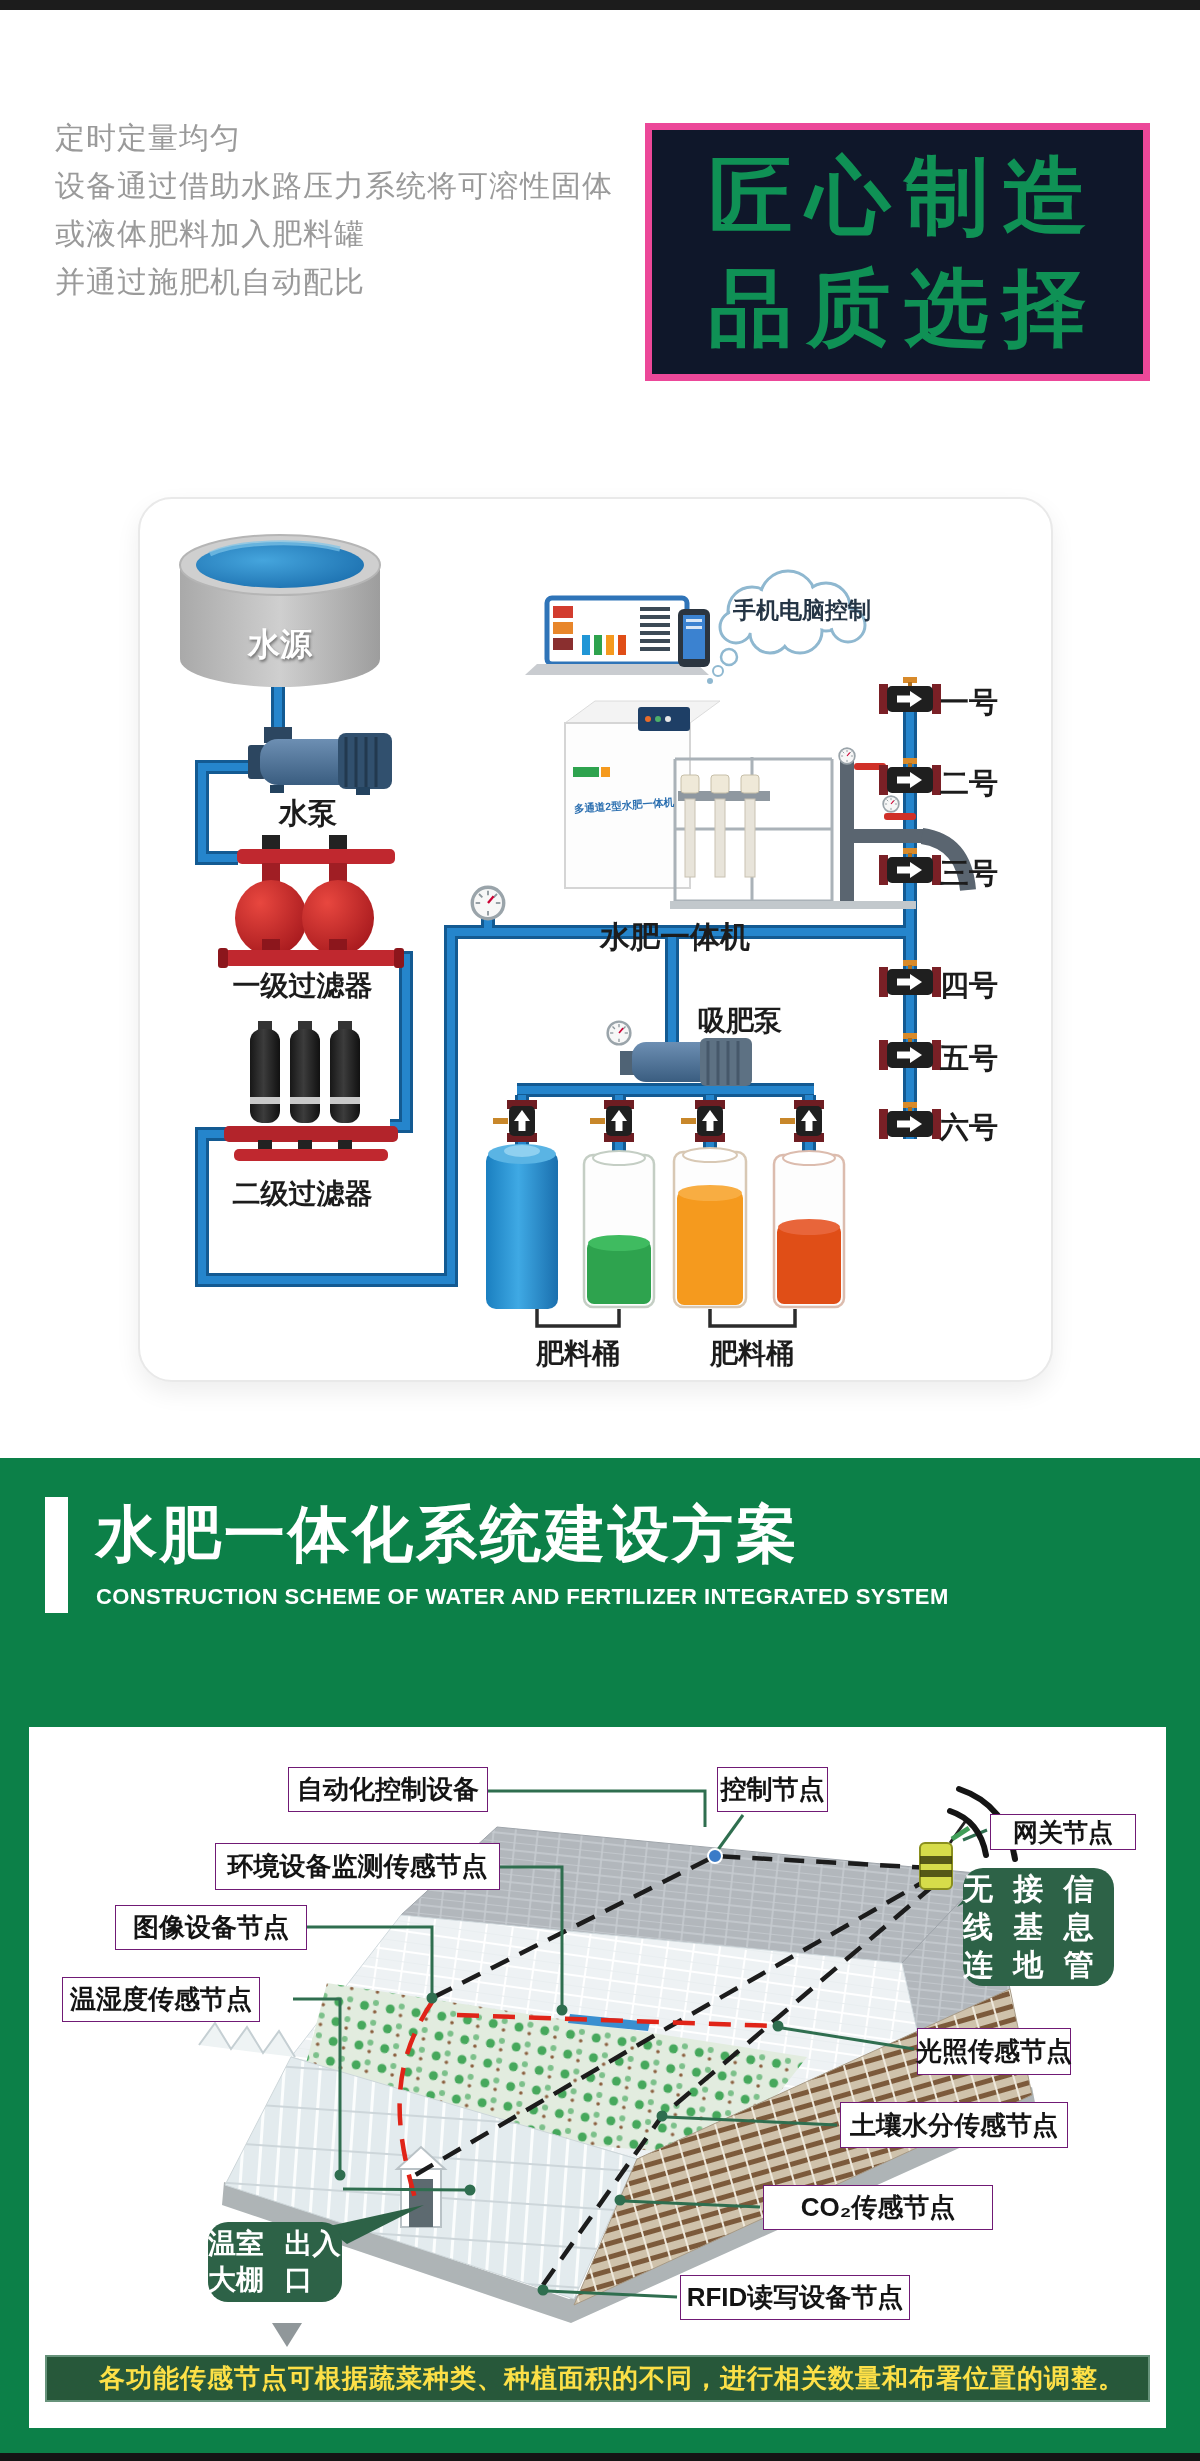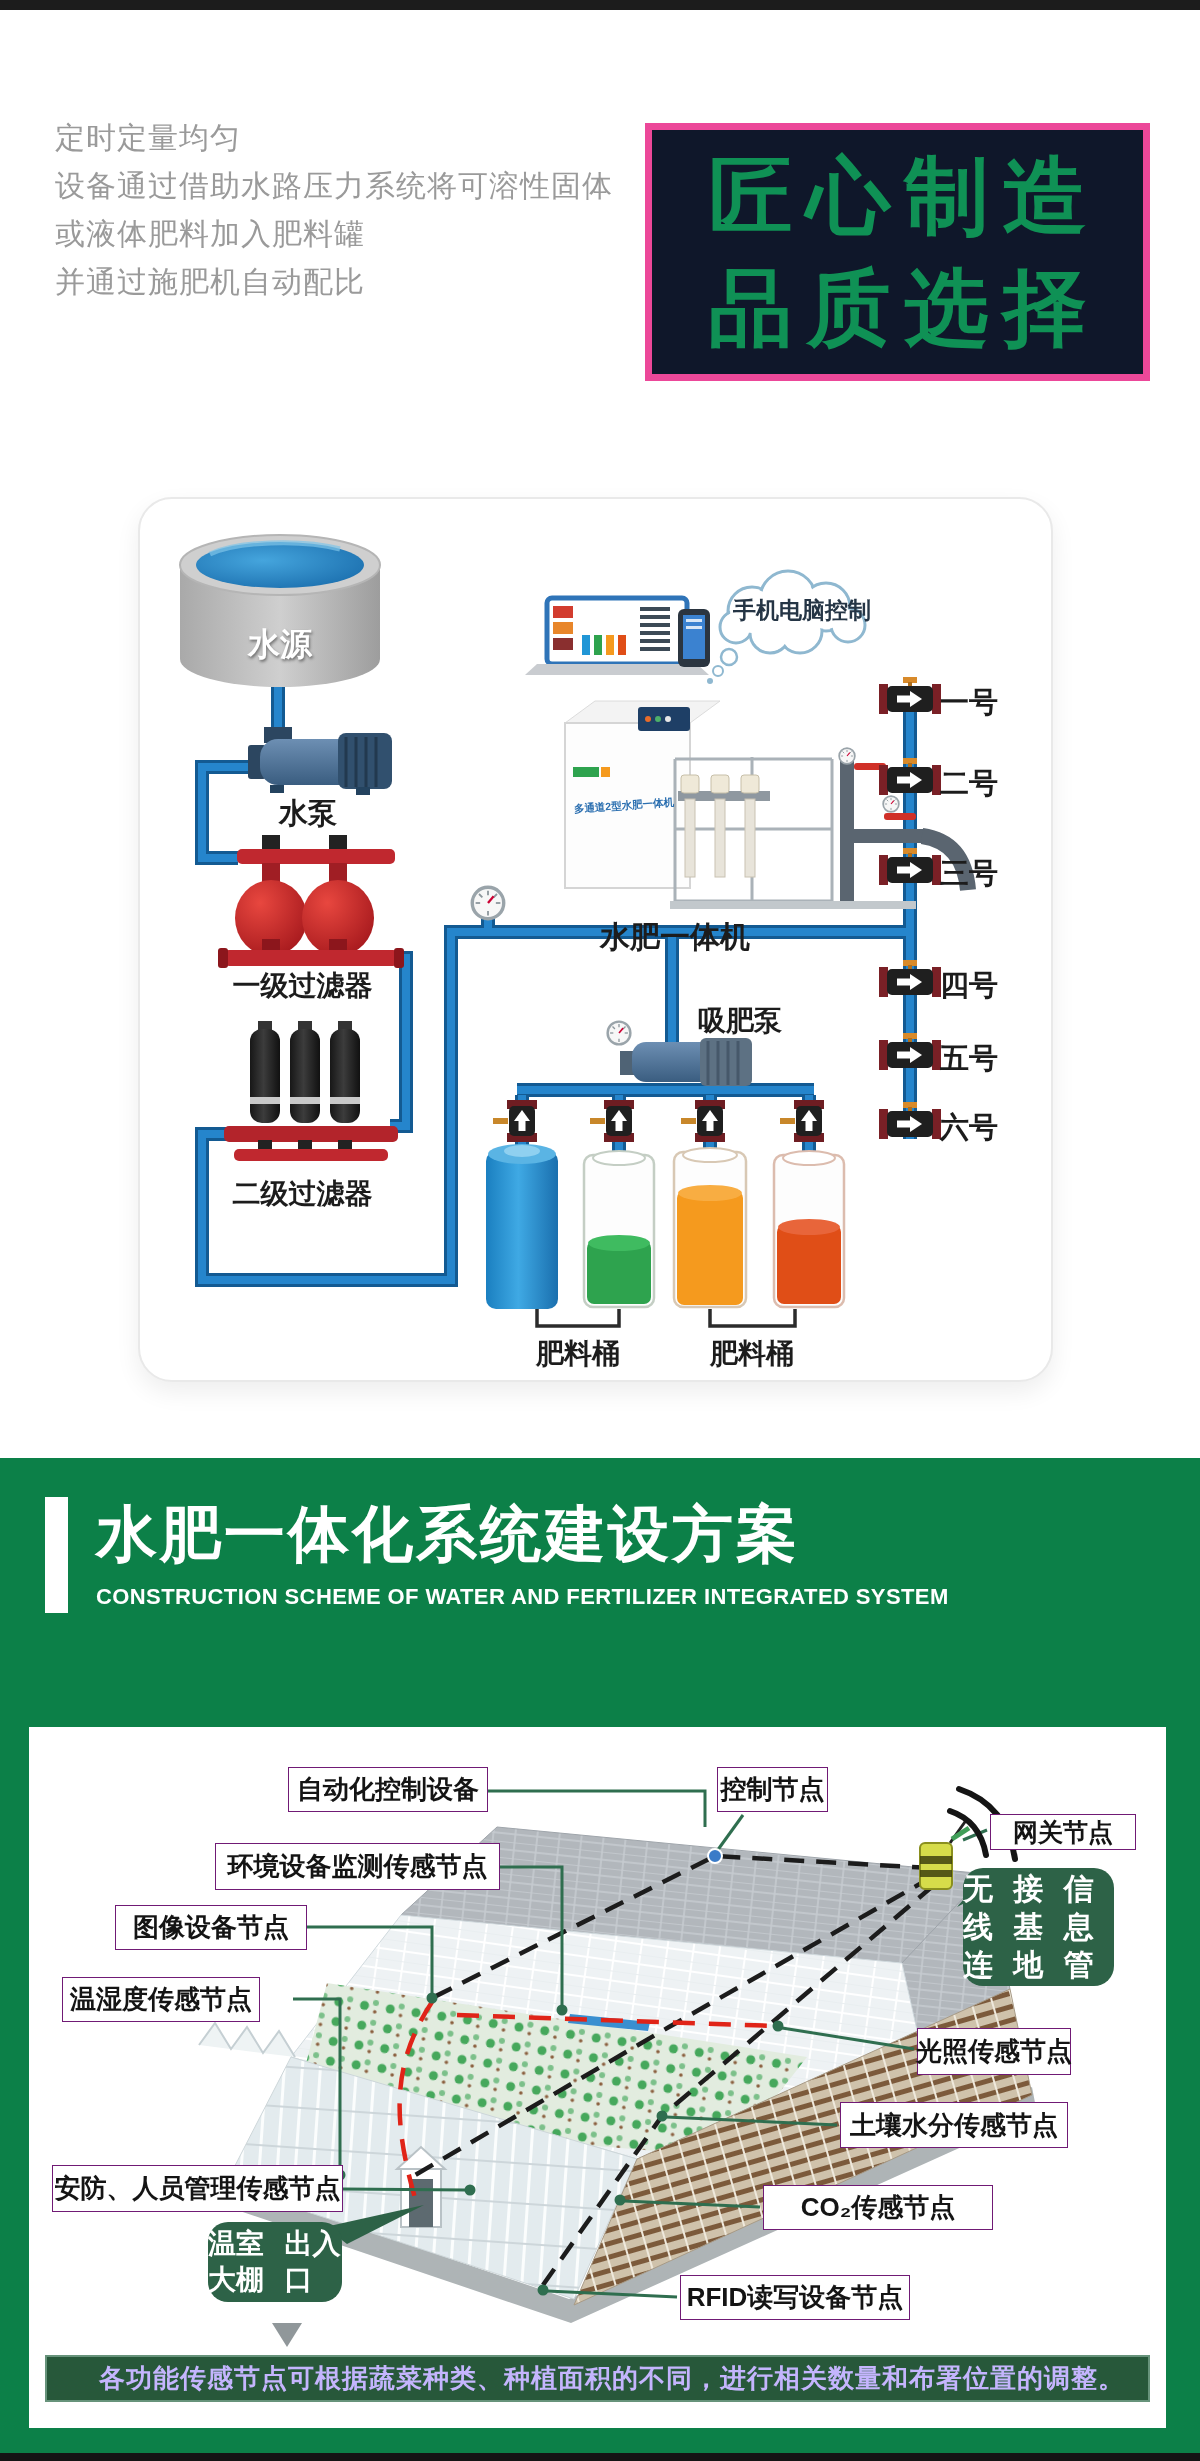--- a/index.html
+++ b/index.html
@@ -17,21 +17,21 @@
   .section{left:0;top:1458px;width:1200px;height:995px;background:#0c8048;}
   .wbar{left:45px;top:1497px;width:23px;height:116px;background:#fff;}
   .stitle{left:96px;top:1494px;font-size:61px;font-weight:bold;color:#fff;letter-spacing:3px;white-space:nowrap;}
   .ssub{left:96px;top:1584px;font-size:22px;font-weight:bold;color:#fff;letter-spacing:.4px;white-space:nowrap;}
   .panel{left:29px;top:1727px;width:1137px;height:701px;background:#fff;}
   .lbl{position:absolute;background:#fff;border:1px solid #701a75;box-sizing:border-box;display:flex;
        align-items:center;justify-content:center;font-weight:bold;color:#141414;font-size:26px;white-space:nowrap;}
   .dg{position:absolute;background:#2d6247;color:#fff;display:flex;flex-direction:row;align-items:center;
       justify-content:center;font-weight:bold;}
   .footer{position:absolute;left:16px;top:628px;width:1105px;height:47px;background:#27583a;border:2px solid #67937b;
-          box-sizing:border-box;display:flex;align-items:center;justify-content:center;color:#c4b5fd;
+          box-sizing:border-box;display:flex;align-items:center;justify-content:center;color:#fde047;
           font-size:26px;font-weight:bold;letter-spacing:1px;white-space:nowrap;padding-left:29px;}
   .blackbar{left:0;top:2453px;width:1200px;height:8px;background:#141414;}
   .vlab{position:absolute;left:800px;width:70px;font-size:29px;font-weight:bold;color:#1c1c1c;}
 </style>
 </head>
 <body>
 
 <div class="page">
 
   <div class="abs topbar"></div>
@@ -443,21 +443,20 @@
       </g>
       <line x1="940" y1="101" x2="923" y2="112" stroke="#3f9e58" stroke-width="5"></line>
 
       <polygon points="243,596 273,596 258,620" fill="#90979a"></polygon>
     </svg>
 
     <div class="lbl" style="left:259px;top:40px;width:200px;height:45px">自动化控制设备</div>
     <div class="lbl" style="left:186px;top:116px;width:285px;height:47px">环境设备监测传感节点</div>
     <div class="lbl" style="left:86px;top:178px;width:192px;height:45px">图像设备节点</div>
     <div class="lbl" style="left:33px;top:250px;width:198px;height:45px">温湿度传感节点</div>
-    <div class="lbl" style="left:23px;top:438px;width:291px;height:47px">安防、人员管理传感节点</div>
     <div class="lbl" style="left:688px;top:40px;width:111px;height:45px">控制节点</div>
     <div class="lbl" style="left:961px;top:87px;width:146px;height:36px;font-size:25px">网关节点</div>
     <div class="lbl" style="left:888px;top:301px;width:154px;height:47px">光照传感节点</div>
     <div class="lbl" style="left:811px;top:375px;width:228px;height:46px">土壤水分传感节点</div>
     <div class="lbl" style="left:734px;top:458px;width:230px;height:45px">CO₂传感节点</div>
     <div class="lbl" style="left:651px;top:548px;width:230px;height:45px">RFID读写设备节点</div>
 
     <div class="dg" style="left:934px;top:141px;width:151px;height:118px;border-radius:20px;font-size:30px;line-height:38px">
       <div>无线连</div>
       <div>接基地</div>

